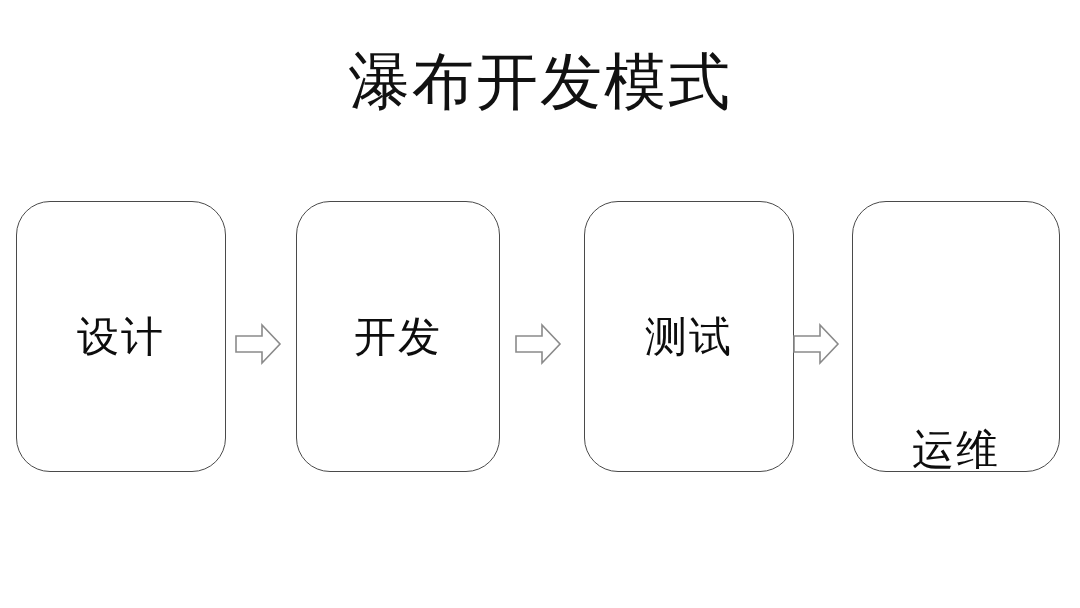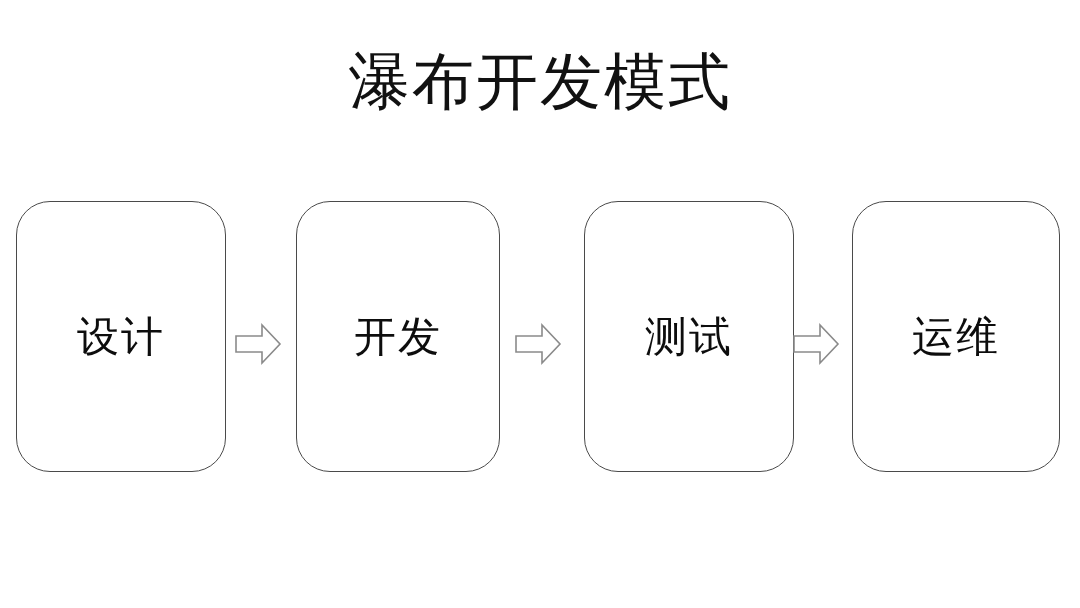--- a/index.html
+++ b/index.html
@@ -60,21 +60,21 @@
     font-size: 42px;
     line-height: 1;
     color: #0d0d0d;
     letter-spacing: 2px;
     white-space: nowrap;
   }
 
   .stage-1 { left: 16px;  width: 210px; }
   .stage-2 { left: 296px; width: 204px; }
   .stage-3 { left: 572px; width: 210px; margin-left: 12px; }
-  .stage-4 { left: 852px; width: 208px; }
+  .stage-4 { left: 852px; width: 208px; align-items: flex-end; }
 
   
   .arrow {
     position: absolute;
     top: 322px;
     width: 48px;
     height: 44px;
   }
   .arrow svg { display: block; width: 48px; height: 44px; }
   .arrow-1 { left: 234px; }

